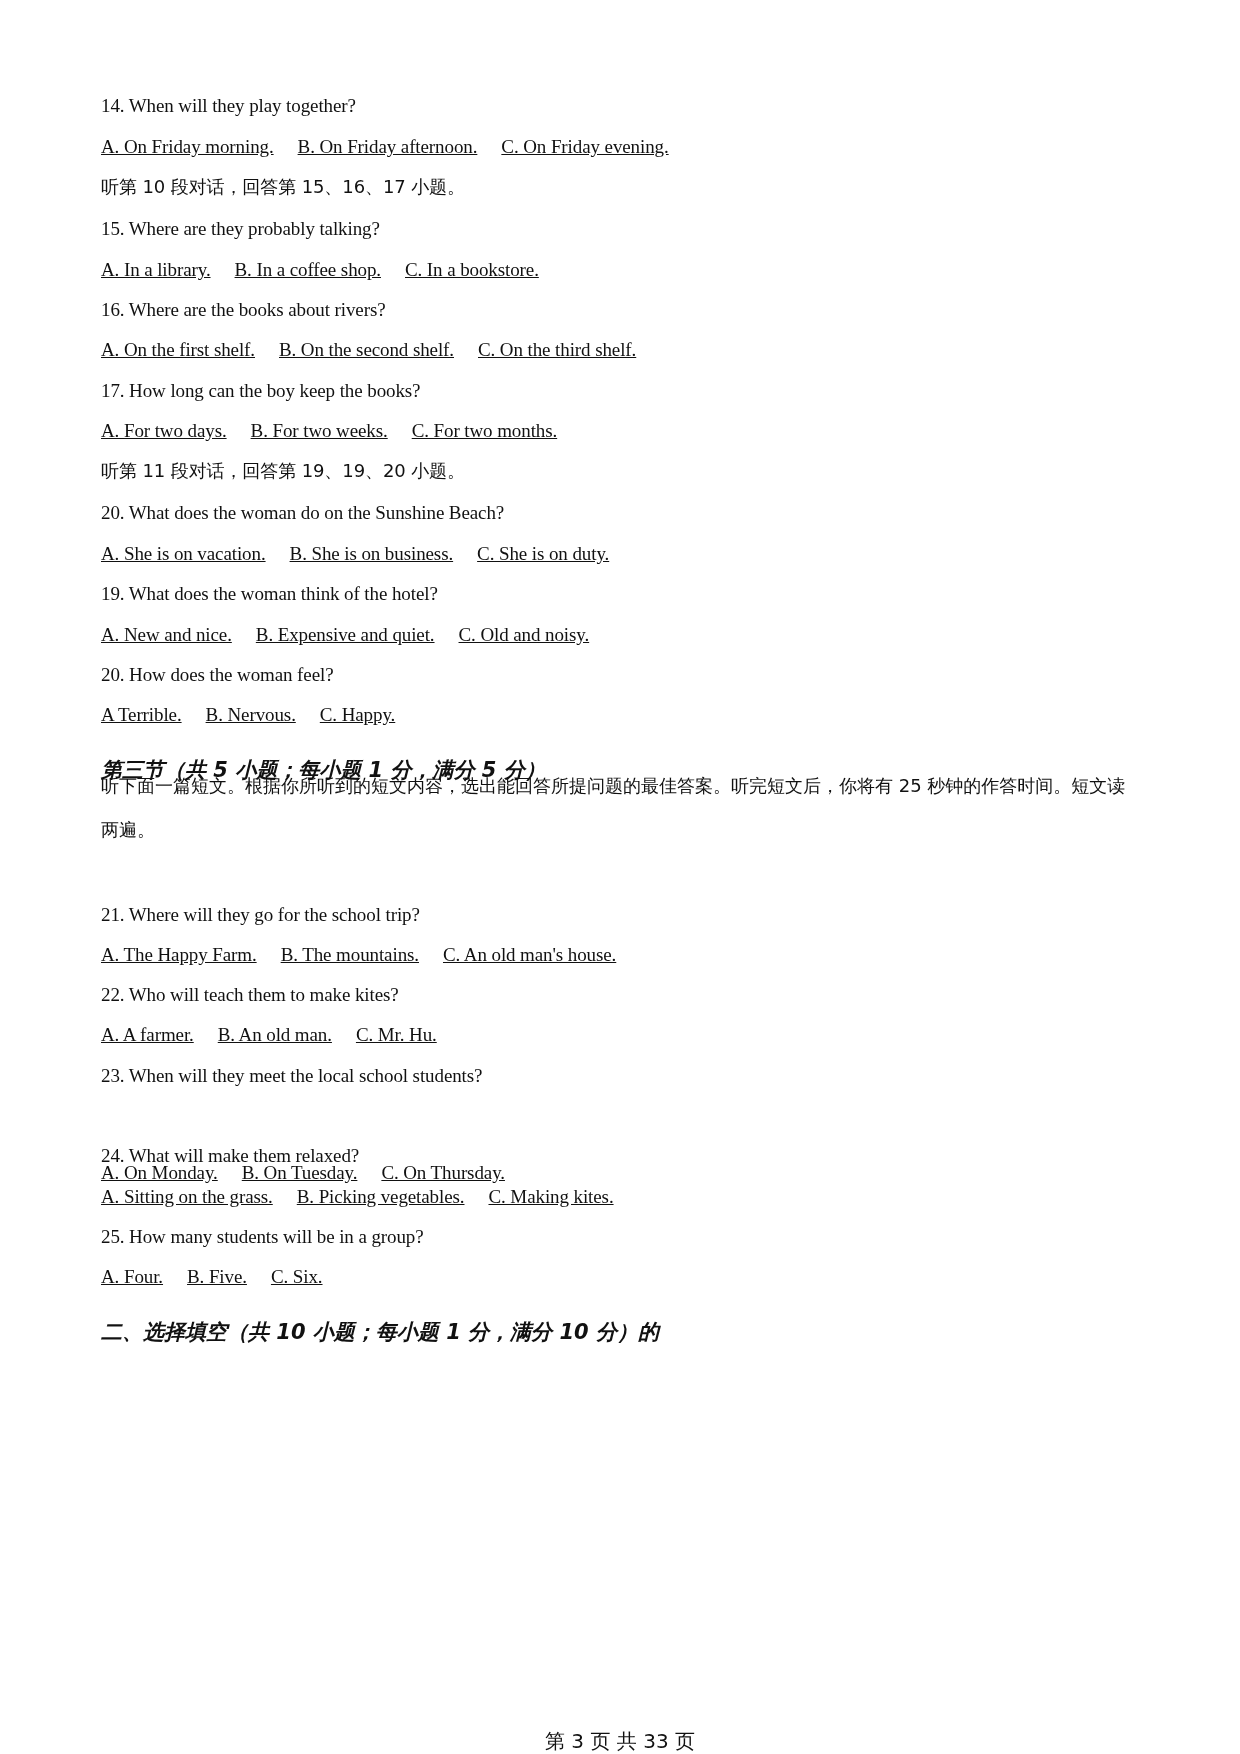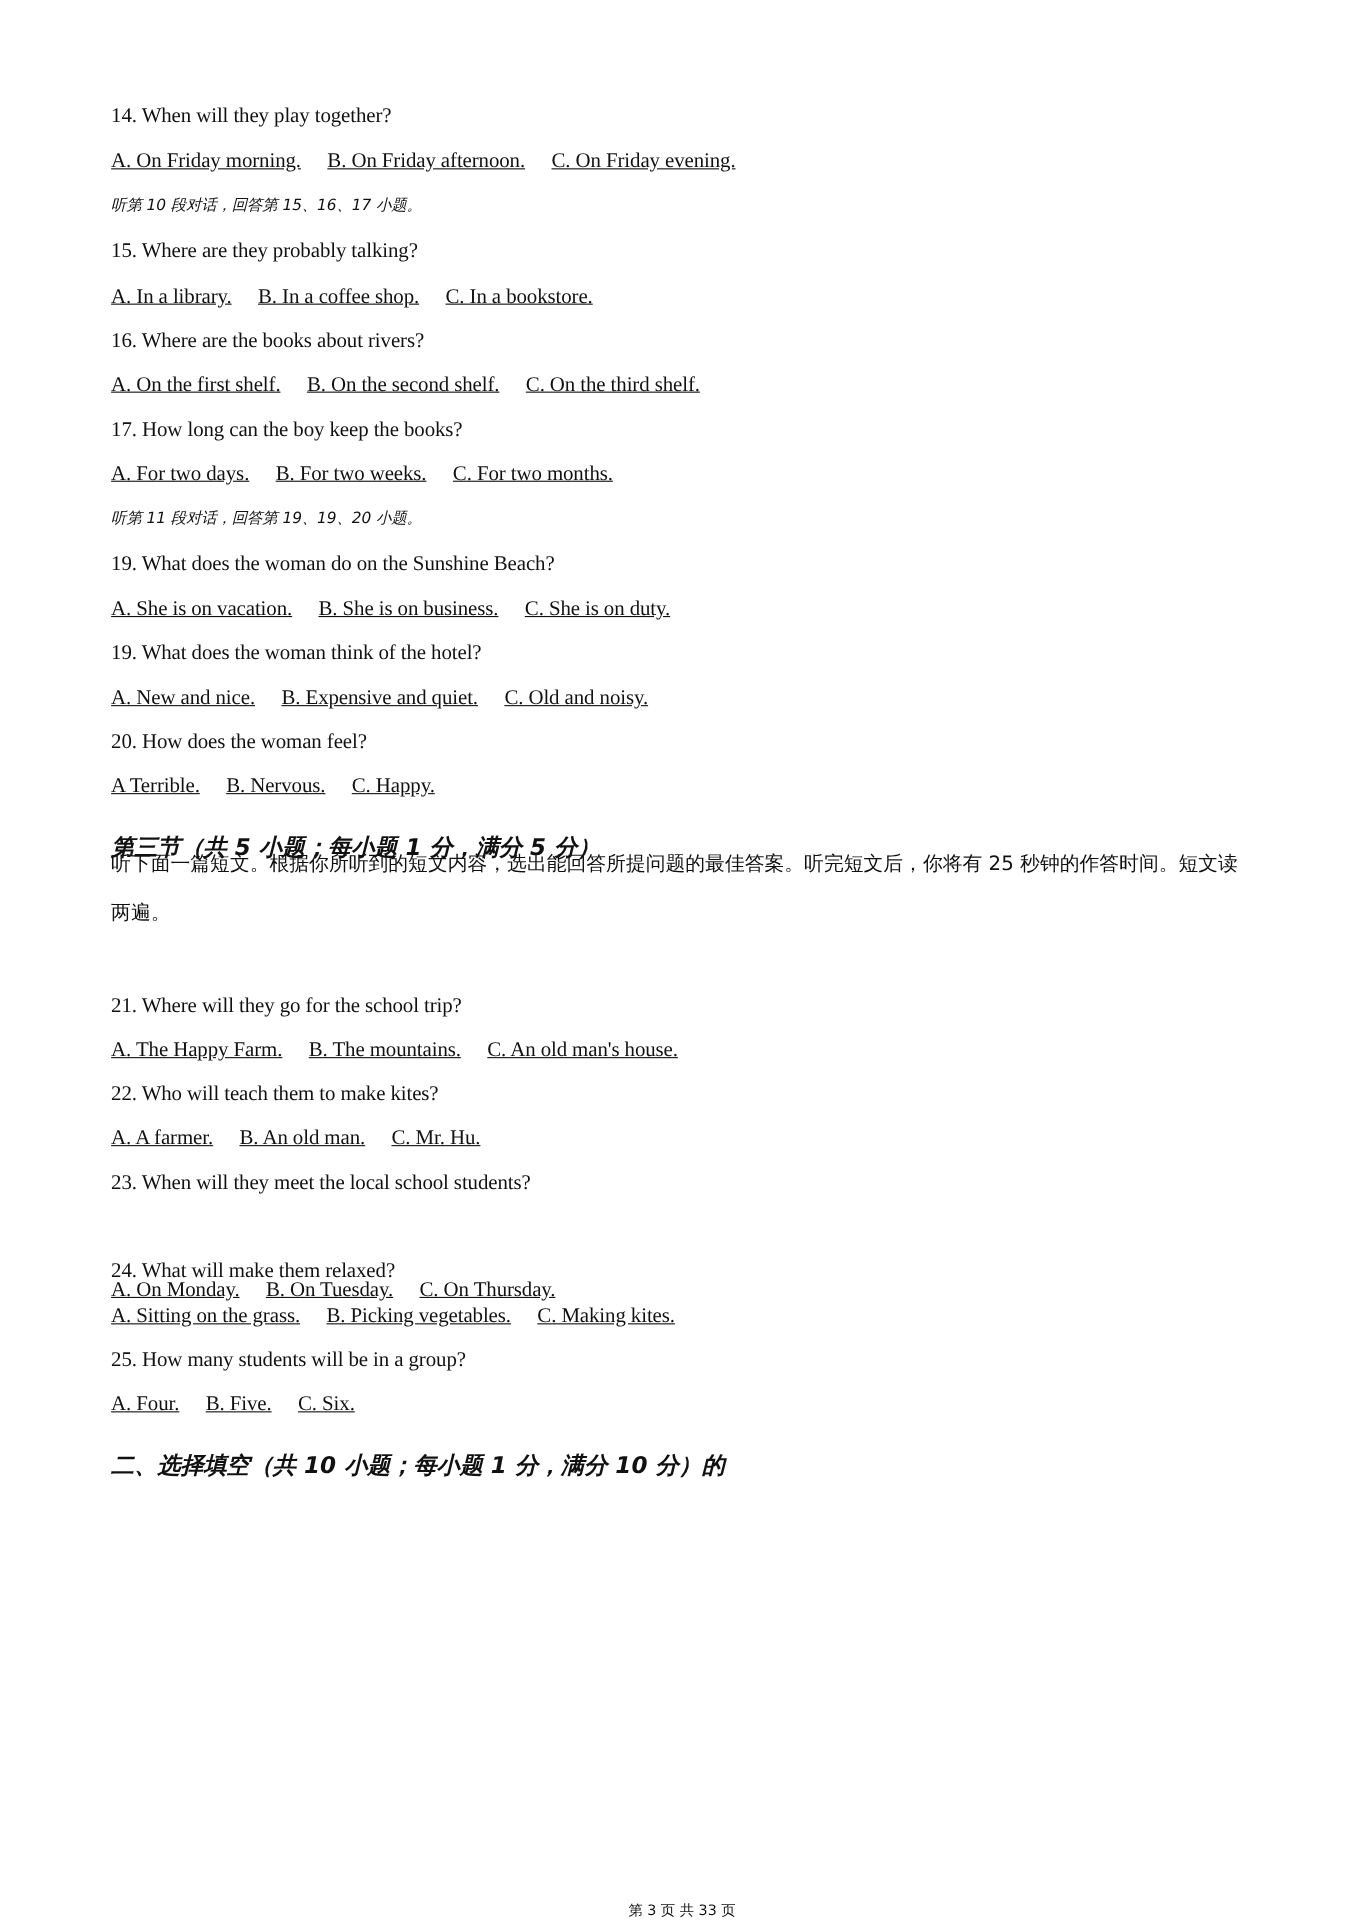--- a/index.html
+++ b/index.html
@@ -8,32 +8,32 @@
       font-family: "Liberation Serif", "DejaVu Serif", serif;
       color: #111111;
     }
     .page { position: absolute; left: 0; top: 0; width: 1240px; height: 1506px; }
     .line {
       position: absolute; left: 101px; font-size: 19px; line-height: 24px;
       white-space: nowrap; letter-spacing: -0.1px;
     }
     .opt { display: inline-block; margin-right: 24px; text-decoration: underline; }
     .opt:last-child { margin-right: 0; }
-    .cn { font-family: "DejaVu Sans", "Liberation Sans", sans-serif; font-size: 14px; font-style: italic; }
+    .cn { font-family: "DejaVu Sans", "Liberation Sans", sans-serif; font-size: 18px; }
     .heading {
       position: absolute; left: 101px; font-size: 21px; font-weight: bold; line-height: 28px;
       font-family: "DejaVu Sans", "Liberation Sans", sans-serif; white-space: nowrap; font-style: italic;
     }
     .para {
       position: absolute; left: 101px; width: 1040px; font-size: 18px; line-height: 44px;
       font-family: "DejaVu Sans", "Liberation Sans", sans-serif;
     }
     .footer {
       position: absolute; left: 0; width: 1240px; top: 1728px; text-align: center;
-      font-size: 13px; font-family: "DejaVu Sans", "Liberation Sans", sans-serif;
+      font-size: 20px; font-family: "DejaVu Sans", "Liberation Sans", sans-serif;
     }
   </style>
 </head>
 <body>
 
 <div class="page">
 
   <div class="line" style="top:94px">14. When will they play together?</div>
   <div class="line" style="top:135px">
     <span class="opt">A. On Friday morning.</span><span class="opt">B. On Friday afternoon.</span><span class="opt">C. On Friday evening.</span>
@@ -49,21 +49,21 @@
   <div class="line" style="top:338px">
     <span class="opt">A. On the first shelf.</span><span class="opt">B. On the second shelf.</span><span class="opt">C. On the third shelf.</span>
   </div>
 
   <div class="line" style="top:379px">17. How long can the boy keep the books?</div>
   <div class="line" style="top:419px">
     <span class="opt">A. For two days.</span><span class="opt">B. For two weeks.</span><span class="opt">C. For two months.</span>
   </div>
   <div class="line cn" style="top:459px">听第 11 段对话，回答第 19、19、20 小题。</div>
 
-  <div class="line" style="top:501px">19. What does the woman do on the Sunshine Beach?</div>
+  <div class="line" style="top:501px">20. What does the woman do on the Sunshine Beach?</div>
   <div class="line" style="top:542px">
     <span class="opt">A. She is on vacation.</span><span class="opt">B. She is on business.</span><span class="opt">C. She is on duty.</span>
   </div>
 
   <div class="line" style="top:582px">19. What does the woman think of the hotel?</div>
   <div class="line" style="top:623px">
     <span class="opt">A. New and nice.</span><span class="opt">B. Expensive and quiet.</span><span class="opt">C. Old and noisy.</span>
   </div>
 
   <div class="line" style="top:663px">20. How does the woman feel?</div>

